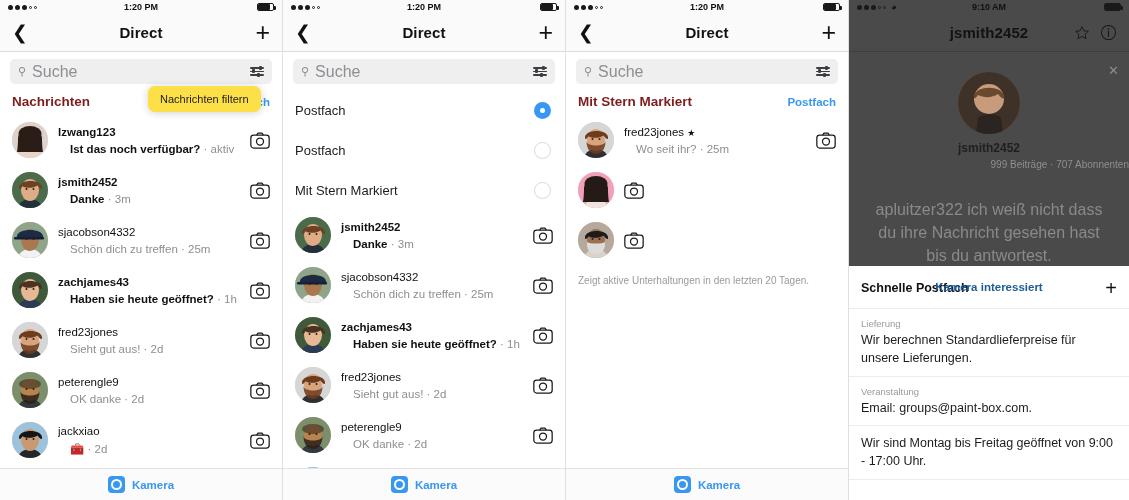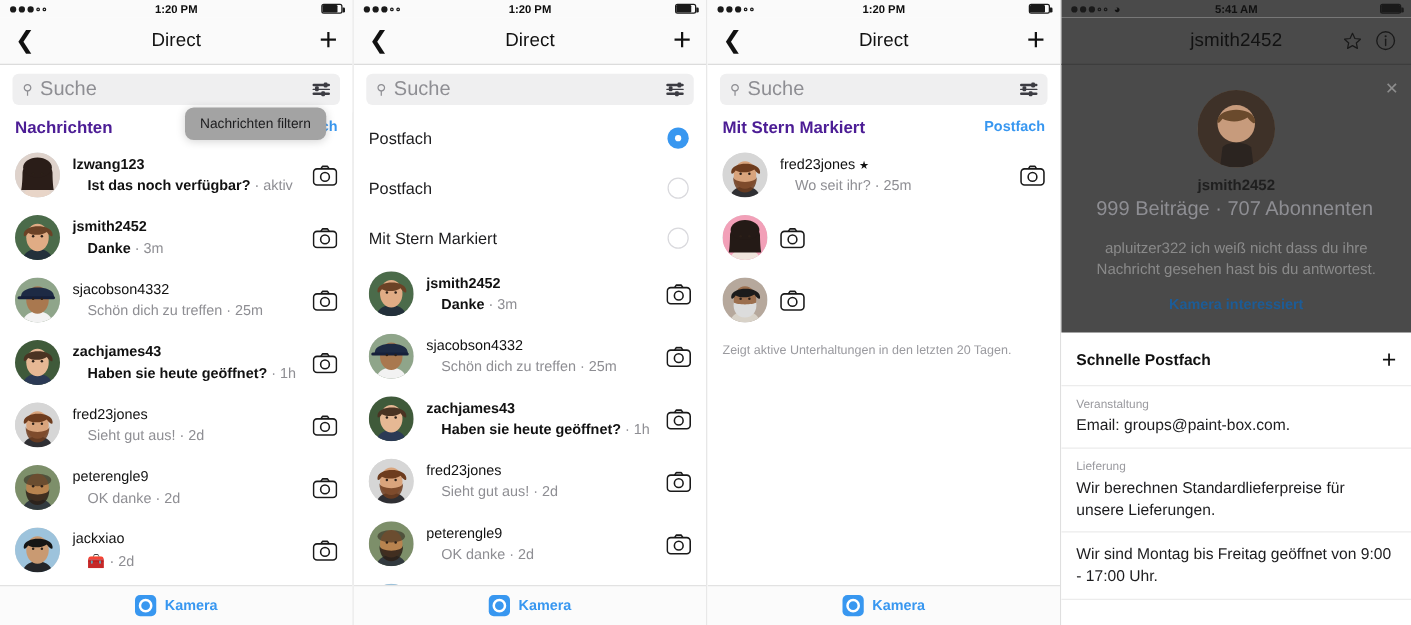--- a/index.html
+++ b/index.html
@@ -23,42 +23,42 @@
   .sb-right { margin-left:auto; display:flex; align-items:center; gap:2px; z-index:2;}
   .batt { width:17px; height:8px; border:1px solid #1a1a1a; border-radius:2px; position:relative; }
   .batt::after { content:""; position:absolute; right:-3px; top:2px; width:2px; height:4px;
                  background:#1a1a1a; border-radius:0 1px 1px 0; }
   .batt i { display:block; height:100%; background:#1a1a1a; border-radius:1px; }
 
   
   .navbar { height:38px; background:#fafafa; border-bottom:1px solid #dcdcdc;
             display:flex; align-items:center; padding:0 12px; position:relative; }
   .nav-title { position:absolute; left:0; right:0; text-align:center; font-size:15px;
-               font-weight:normal; color:#111; letter-spacing:.1px; }
+               font-weight:bold; color:#111; letter-spacing:.1px; }
   .nav-back { font-size:19px; line-height:1; color:#111; z-index:2; font-weight:300;}
   .nav-right { margin-left:auto; z-index:2; display:flex; align-items:center; gap:10px; }
   .plus { font-size:25px; line-height:1; font-weight:200; color:#111; }
 
   
   .searchwrap { padding:7px 10px 6px; background:#fff; }
   .search { height:25px; background:#efeff0; border-radius:5px; display:flex; align-items:center;
             padding:0 8px; gap:6px; }
   .search .q { font-size:11px; color:#8e8e93; }
   .search .ph { font-size:16px; color:#8e8e93; flex:1; }
   .sliders { display:flex; flex-direction:column; gap:2px; width:14px; }
   .sliders span { display:block; height:1.4px; background:#3c3c43; position:relative; border-radius:1px;}
   .sliders span::after { content:""; position:absolute; top:-1.4px; width:3px; height:4px;
                          background:#3c3c43; border-radius:1px; }
   .sliders span:nth-child(1)::after { left:9px; }
   .sliders span:nth-child(2)::after { left:2px; }
   .sliders span:nth-child(3)::after { left:7px; }
 
   
   .sechead { display:flex; align-items:center; padding:4px 12px 6px; }
-  .sechead .t { font-size:13.5px; font-weight:bold; color:#4c1d95; }
+  .sechead .t { font-size:13.5px; font-weight:bold; color:#7f1d1d; }
   .sechead .a { margin-left:auto; font-size:11.5px; color:#3897f0; font-weight:600; }
 
   
   .list { }
   .row { display:flex; align-items:center; padding:6px 12px; gap:10px; height:50px; }
   .av { width:36px; height:36px; border-radius:50%; flex:0 0 36px; position:relative;
         overflow:hidden; background:#d8d8d8; }
   .rtxt { flex:1; min-width:0; display:flex; flex-direction:column; gap:5px; }
   .uname { font-size:11.5px; color:#111; white-space:nowrap; overflow:hidden; }
   .uname.b { font-weight:bold; }
@@ -72,43 +72,43 @@
   
   .frow { display:flex; align-items:center; padding:0 14px 0 12px; height:40px; background:#fff; }
   .frow .l { font-size:13px; color:#1c1c1e; }
   .radio { margin-left:auto; width:17px; height:17px; border-radius:50%; border:1.5px solid #d9d9dd; }
   .radio.on { border:none; background:#3897f0; display:flex; align-items:center; justify-content:center; }
   .radio.on::after { content:""; width:5px; height:5px; border-radius:50%; background:#fff; }
 
   .note { font-size:10px; color:#9a9a9f; padding:10px 12px; }
 
   
-  .tip { position:absolute; left:148px; top:86px; background:#a3a3a3; border-radius:7px;
+  .tip { position:absolute; left:148px; top:86px; background:#fde047; border-radius:7px;
          padding:7px 12px; font-size:11px; color:#1c1c1e;
          box-shadow:0 1px 8px rgba(0,0,0,.18); white-space:nowrap; z-index:20; }
 
   
   .tabbar { position:absolute; bottom:0; left:0; right:0; height:32px; background:#fbfbfb;
             border-top:1px solid #e2e2e2; display:flex; align-items:center; justify-content:center; gap:7px; }
   .tabbar .lbl { font-size:11.5px; color:#3897f0; font-weight:bold; }
   .camblue { width:17px; height:17px; border-radius:4px; background:#3897f0;
              display:flex; align-items:center; justify-content:center; }
   .camblue::after { content:""; width:7px; height:7px; border-radius:50%; border:2px solid #fff; }
 
   
   .p4 .statusbar { background:#4a4a4a; color:#111; }
   .p4 .navbar { background:#4a4a4a; border-bottom:1px solid #3d3d3d; }
   .p4 .nav-title { color:#121212; }
   .scrim { background:#4a4a4a; position:relative; height:214px; padding-top:14px; }
   .close-x { position:absolute; right:10px; top:12px; font-size:13px; color:#8d8d8d; line-height:1; }
   .prof-av { width:62px; height:62px; border-radius:50%; margin:6px auto 0; overflow:hidden;
              position:relative; background:#6a5a4a; }
   .prof-name { text-align:center; font-size:12px; font-weight:bold; color:#1f1f1f; margin-top:7px; }
-  .prof-stats { text-align:left; font-size:16px; color:#8e8e93; margin-top:4px;margin-left:28px; }
-  .prof-msg { text-align:center; font-size:12px; color:#8a8a8a; margin-top:13px;
+  .prof-stats { text-align:right; font-size:10px; color:#8e8e93; margin-top:4px;margin-left:28px; }
+  .prof-msg { text-align:center; font-size:16px; color:#8a8a8a; margin-top:28px;
               line-height:1.45; padding:0 22px; }
   .prof-btn { text-align:center; font-size:11.5px; color:#1d5c96; font-weight:bold; margin-top:13px; }
 
   .qa-head { display:flex; align-items:center; padding:12px 12px 10px; border-bottom:1px solid #ececec; }
   .qa-head .t { font-size:12.5px; font-weight:bold; color:#111; }
   .qa-head .p { margin-left:auto; font-size:20px; line-height:1; font-weight:300; color:#111; }
   .qa { padding:9px 12px 8px; border-bottom:1px solid #ececec; }
   .qa .k { font-size:9.5px; color:#9a9a9f; margin-bottom:3px; }
   .qa .v { font-size:12.5px; color:#1c1c1e; line-height:1.42; }
 </style>
@@ -610,21 +610,21 @@
   <div class="panel p4">
     <div class="statusbar">
       <span class="sb-left">
         <i class="dot"></i>
           <i class="dot"></i>
           <i class="dot"></i>
           <i class="dot empty"></i>
           <i class="dot empty"></i>
         <span class="wifi">◕</span>
       </span>
-      <span class="sb-time">5:41 AM</span>
+      <span class="sb-time">9:10 AM</span>
       <span class="sb-right">
           <span class="batt">
             <i style="width:100%"></i>
           </span>
         </span>
     </div>
     <div class="navbar">
       <span class="nav-title">jsmith2452</span>
       <span class="nav-right">
         <svg width="16" height="16" viewBox="0 0 24 24">
@@ -653,26 +653,26 @@
       <div class="prof-msg">apluitzer322 ich weiß nicht dass du ihre Nachricht gesehen hast bis du antwortest.</div>
       <div class="prof-btn">Kamera interessiert</div>
     </div>
 
     <div class="qa-head">
       <span class="t">Schnelle Postfach</span>
       <span class="p">+</span>
     </div>
     <div id="p4qa">
         <div class="qa">
+    <div class="k">Lieferung</div>
+    <div class="v">Wir berechnen Standardlieferpreise für unsere Lieferungen.</div>
+  </div>
+        <div class="qa">
     <div class="k">Veranstaltung</div>
     <div class="v">Email: groups@paint-box.com.</div>
   </div>
         <div class="qa">
-    <div class="k">Lieferung</div>
-    <div class="v">Wir berechnen Standardlieferpreise für unsere Lieferungen.</div>
-  </div>
-        <div class="qa">
     <div class="v">Wir sind Montag bis Freitag geöffnet von 9:00 - 17:00 Uhr.</div>
   </div>
       </div>
   </div>
 
 </div>
 
 </body></html>

